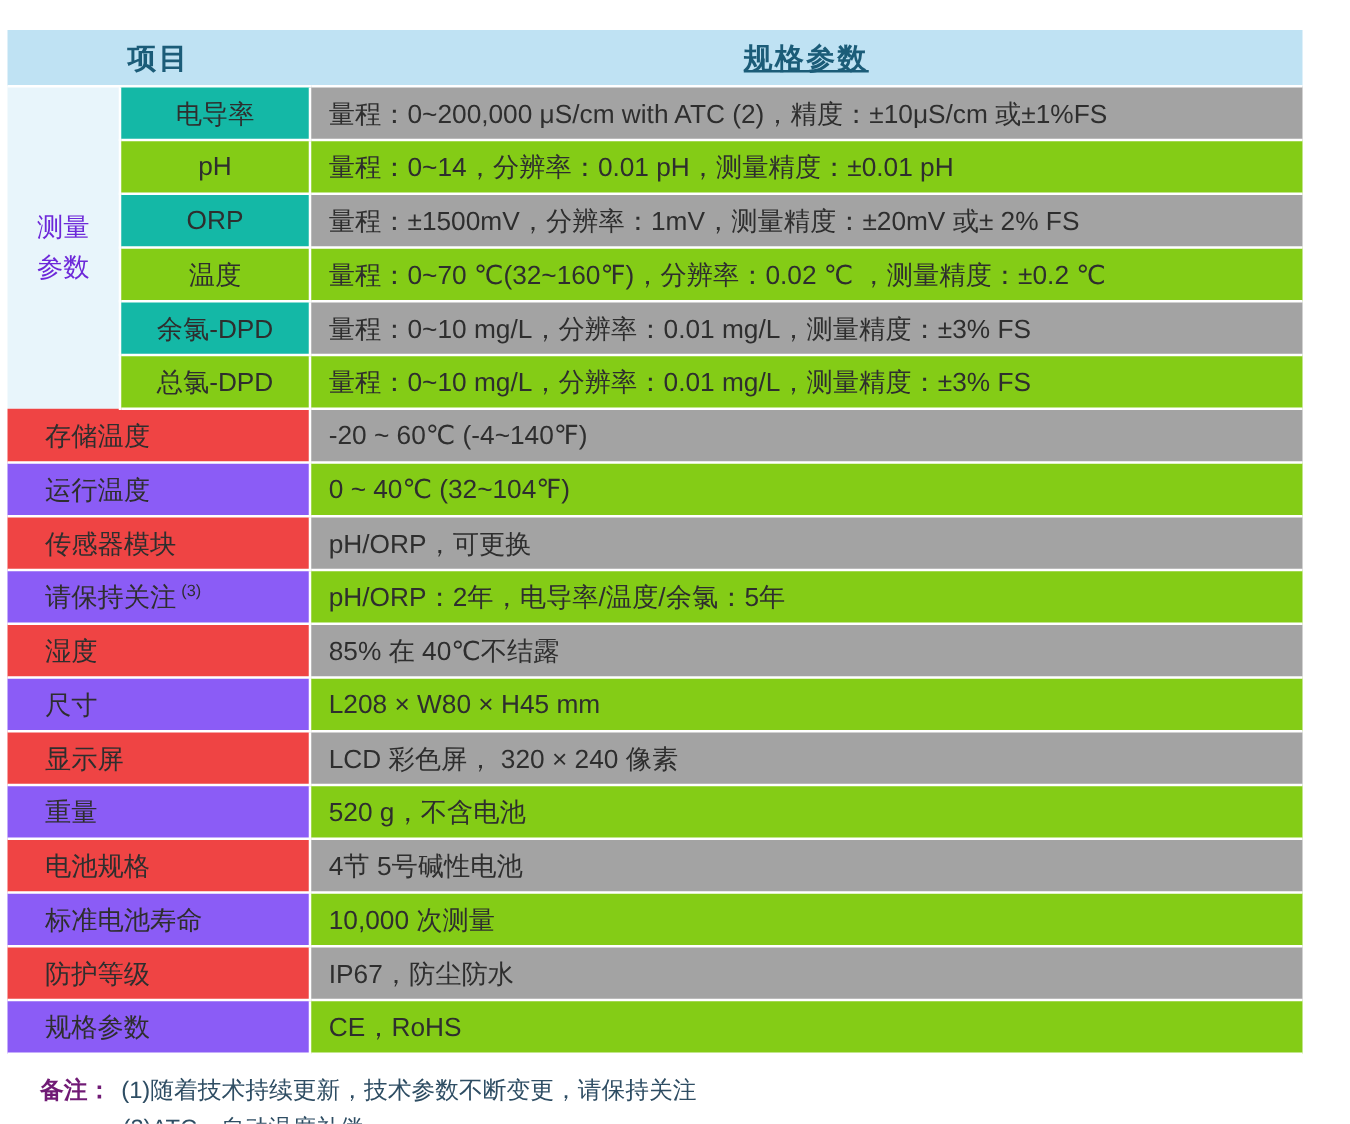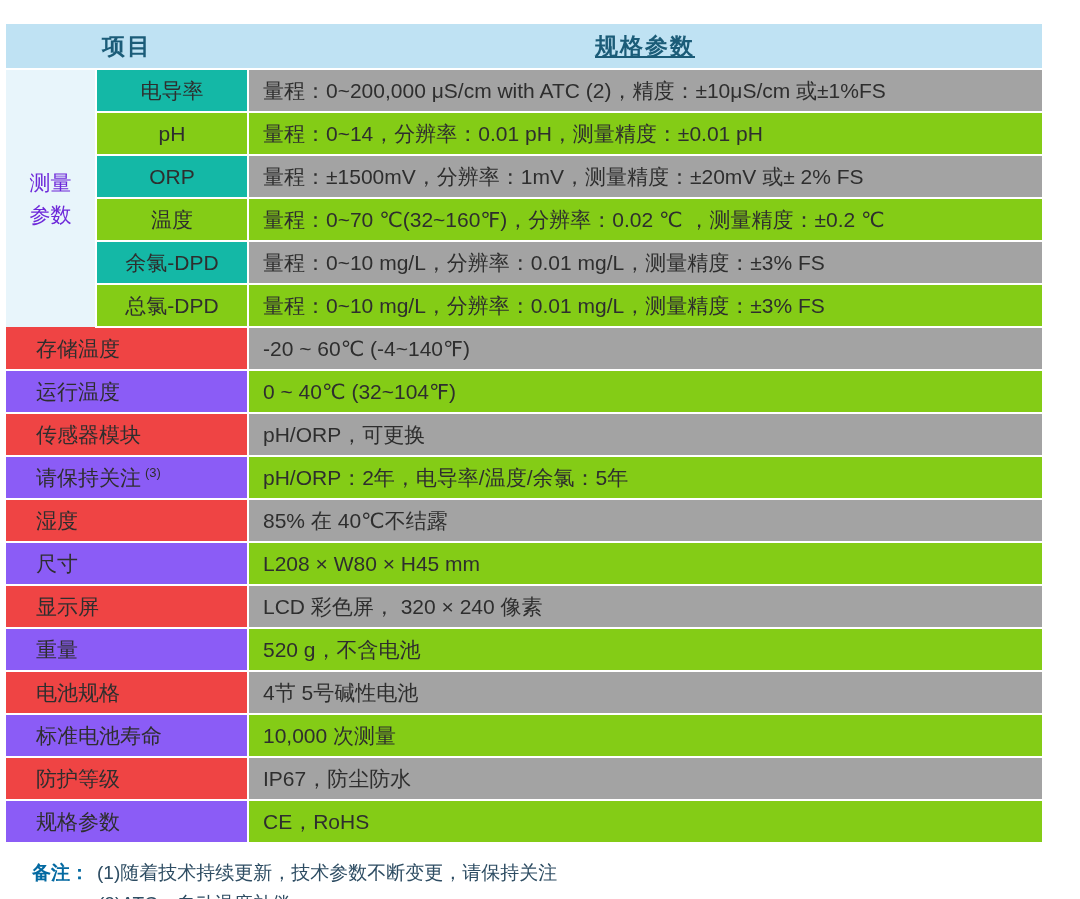--- a/index.html
+++ b/index.html
@@ -97,21 +97,21 @@
 
   .notes {
     margin-top: 14px;
     padding-left: 26px;
     font-size: 19px;
     color: #2e4d63;
     line-height: 1.62;
   }
   .notes .label {
     font-weight: bold;
-    color: #0369a1;
+    color: #701a75;
   }
   .notes .line {
     display: block;
   }
   .notes .indent {
     padding-left: 66px;
   }
   .notes-first {
     display: flex;
     align-items: flex-start;

